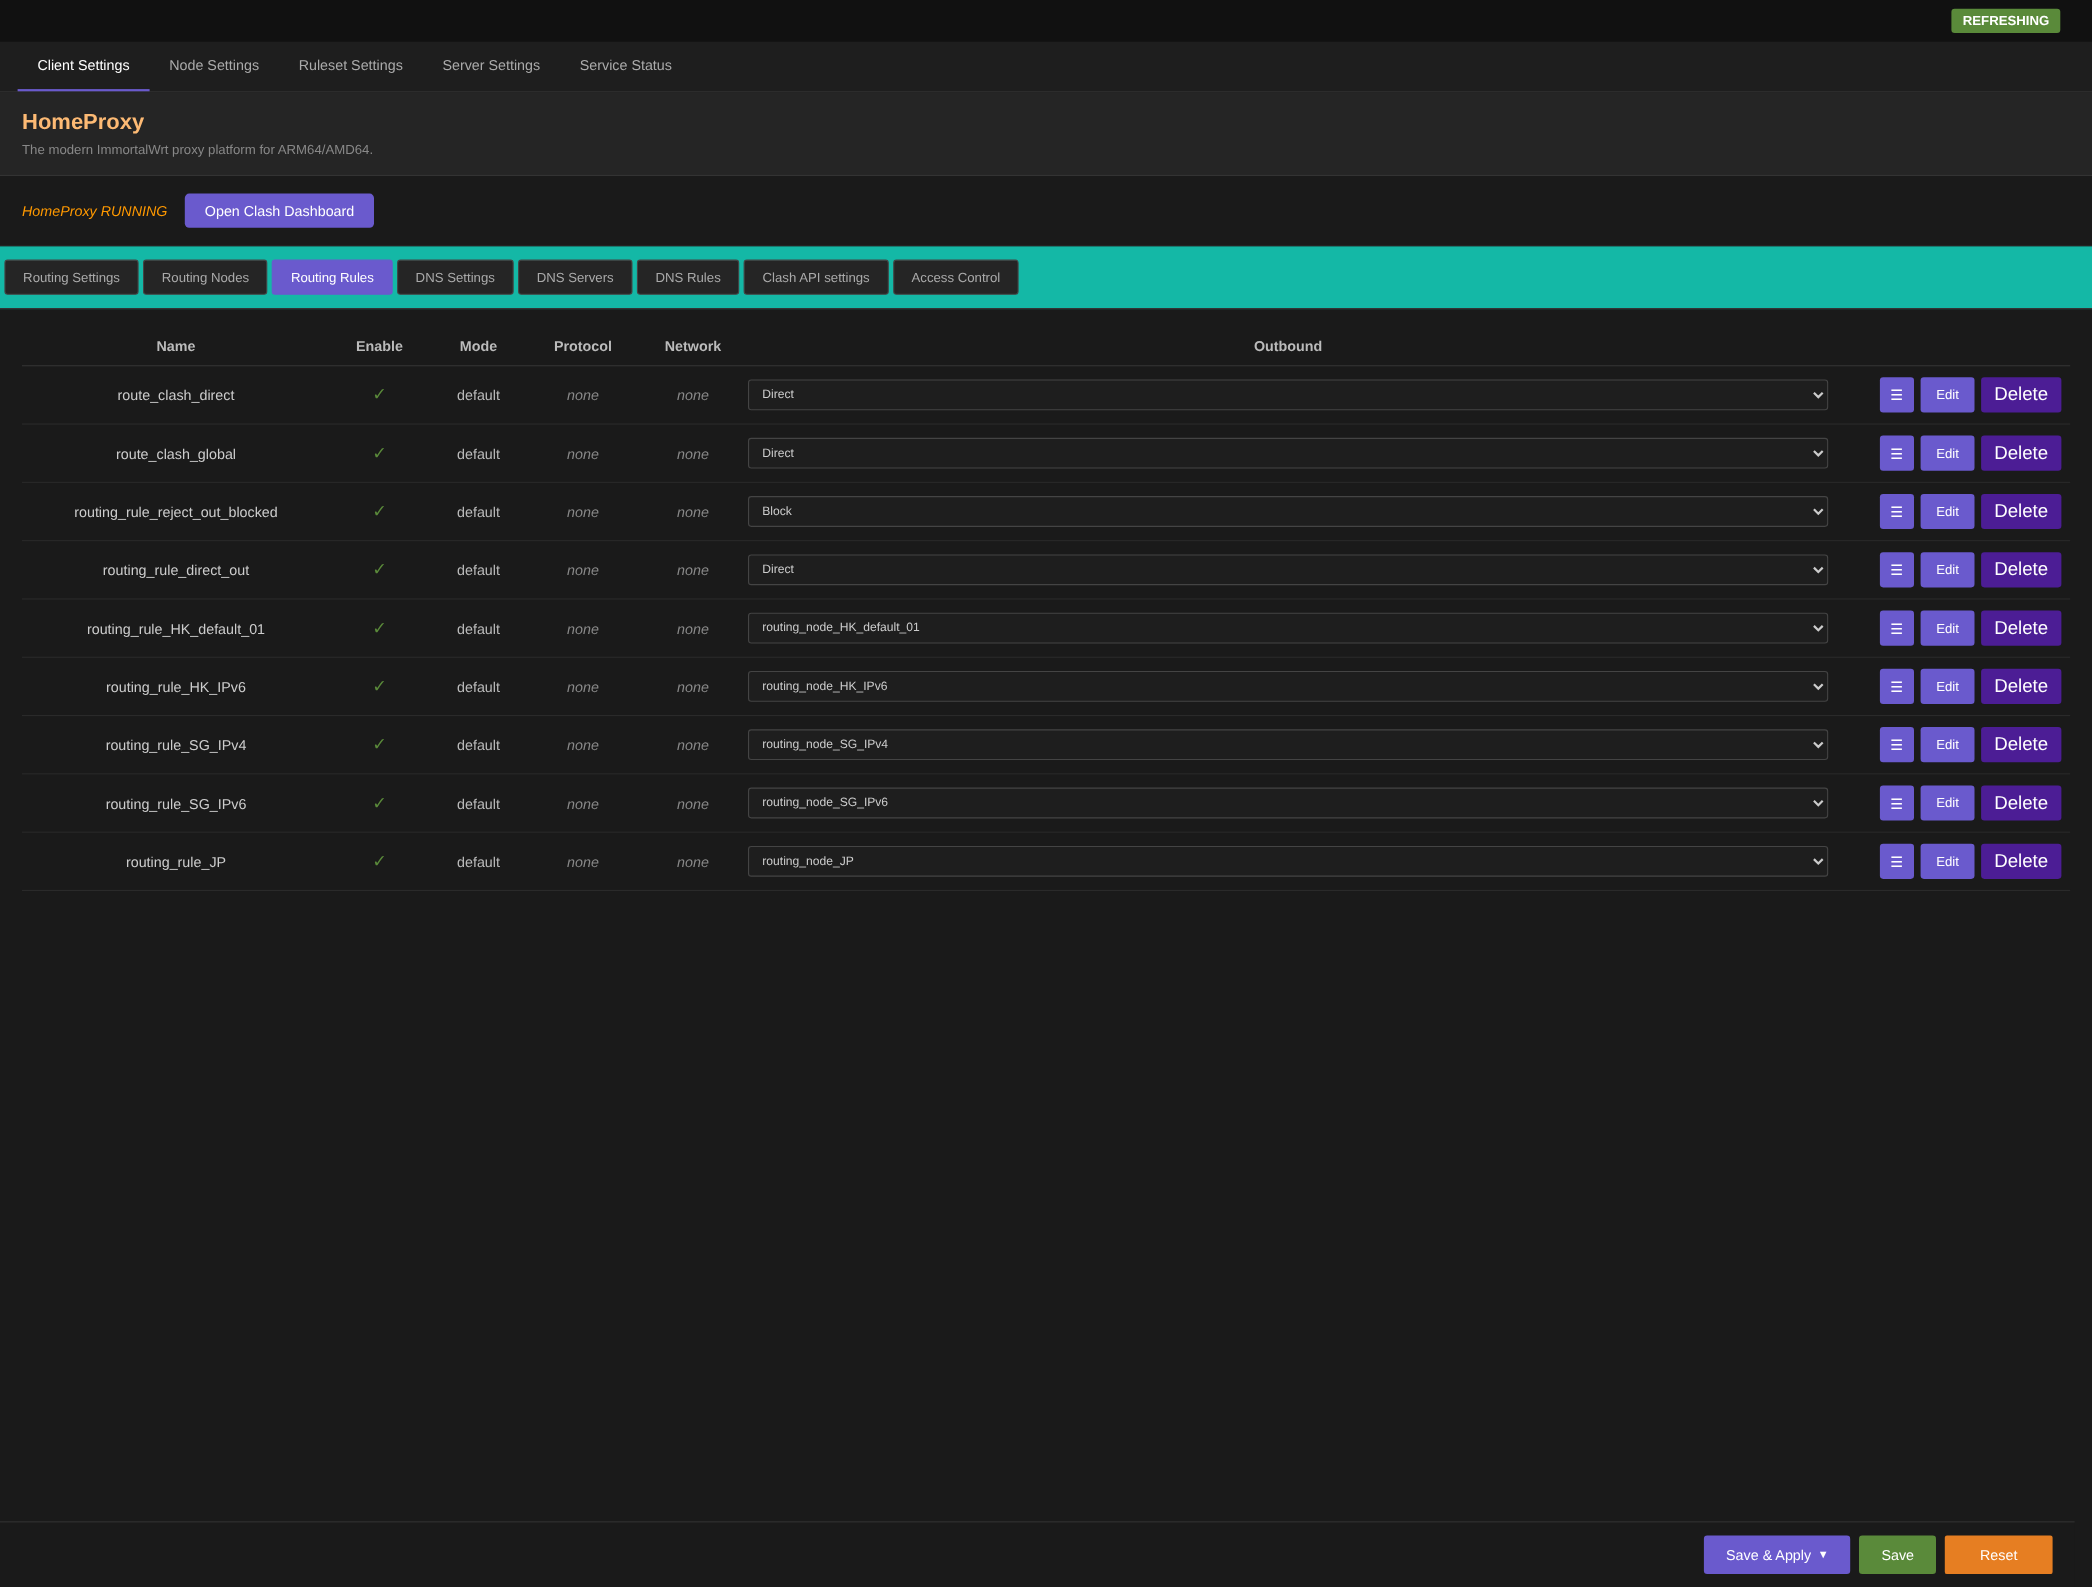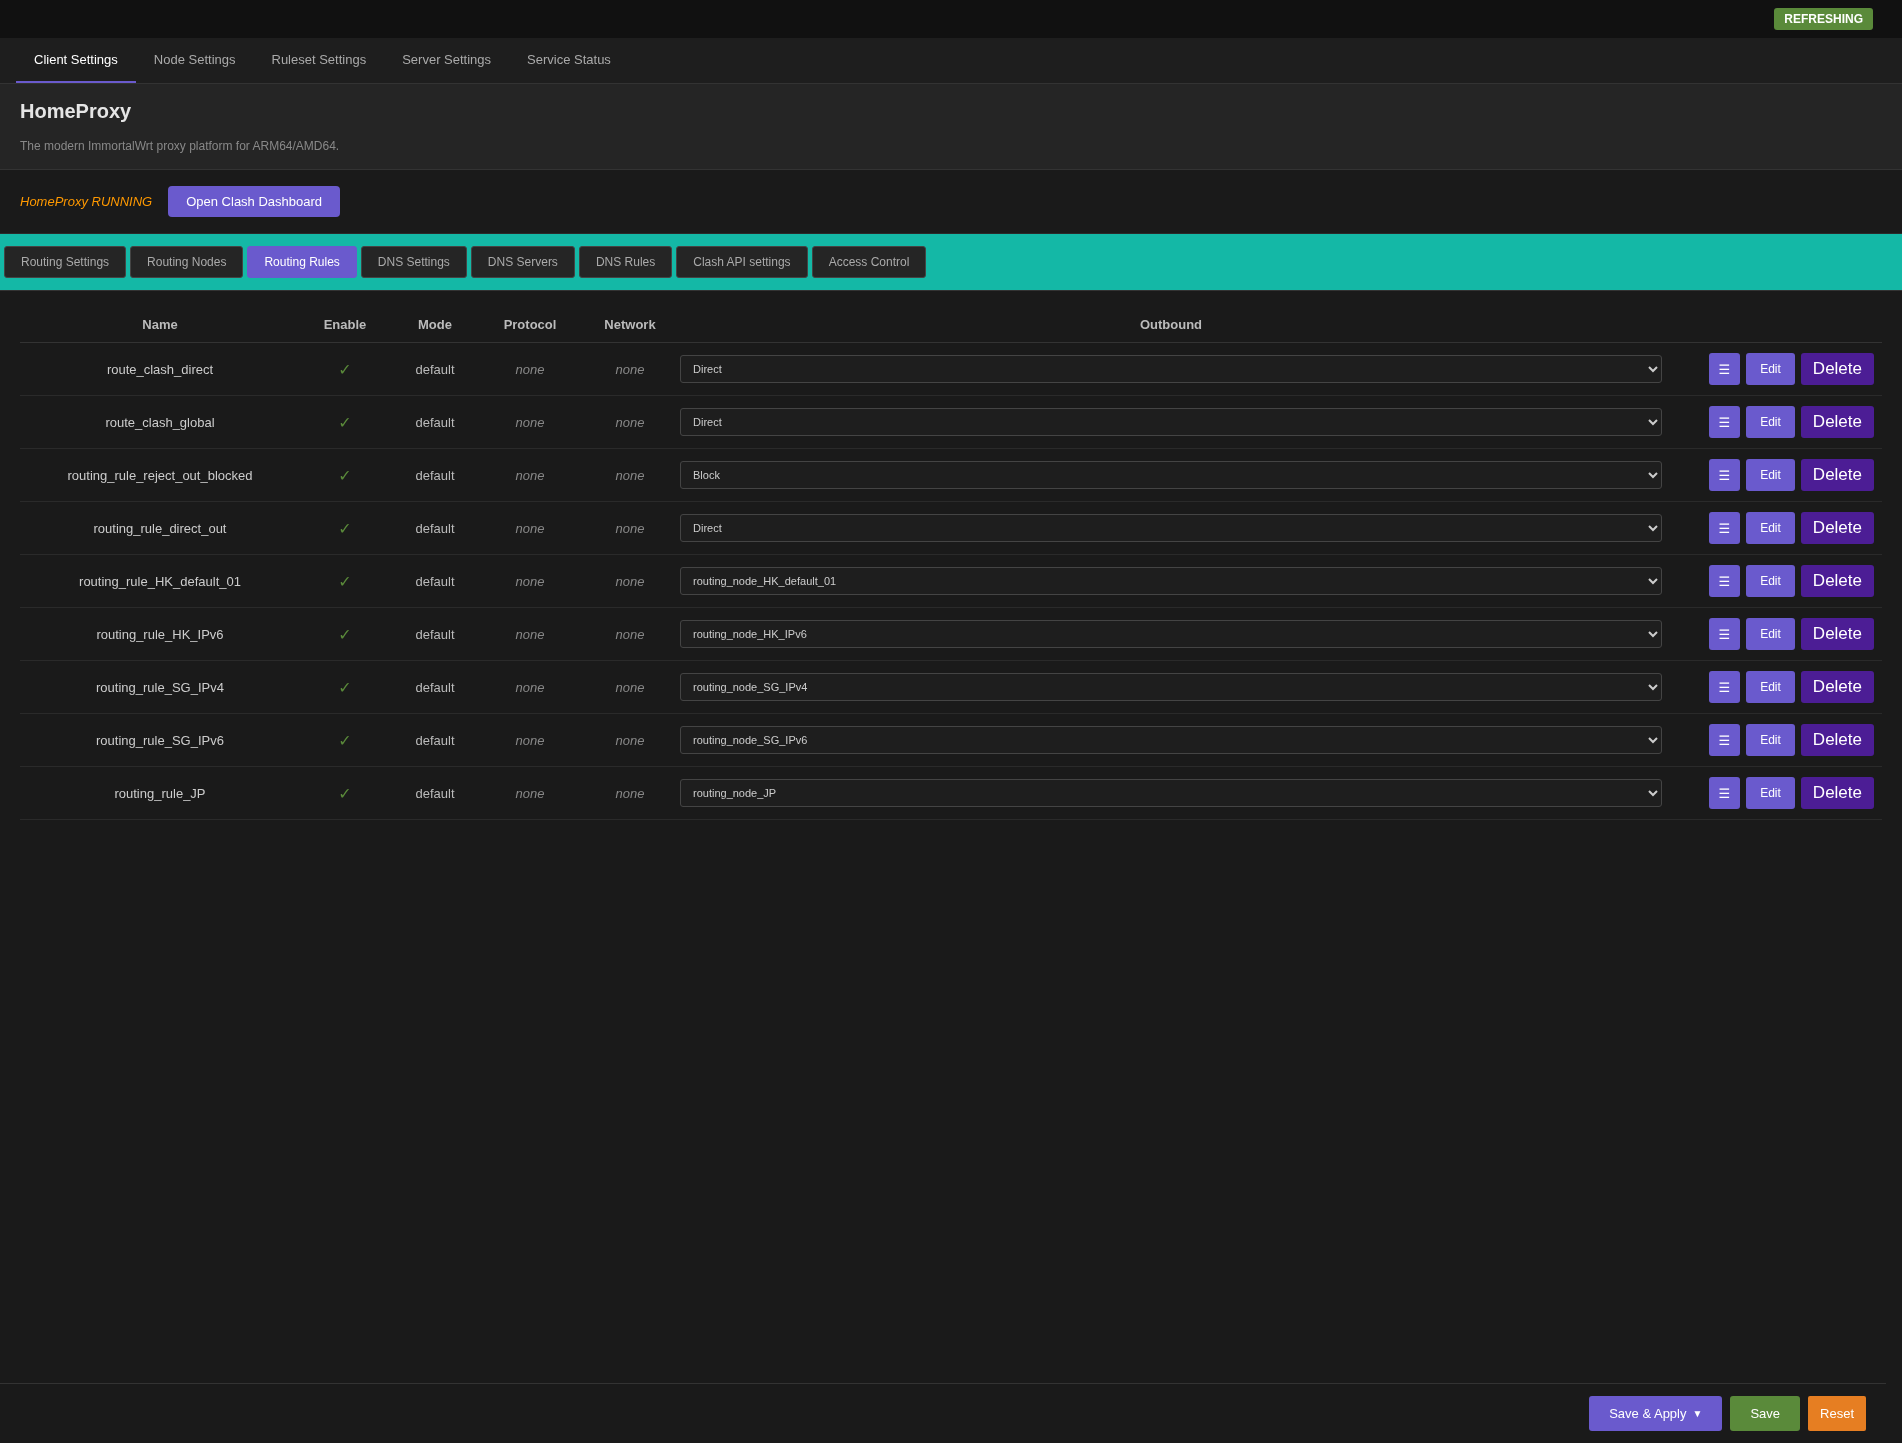--- a/index.html
+++ b/index.html
@@ -44,22 +44,22 @@
       border-bottom: 2px solid #6a5acd;
     }
     .page-header {
       background: #252525;
       padding: 16px 20px;
       border-bottom: 1px solid #333;
     }
     .page-title {
       font-size: 20px;
       font-weight: bold;
-      color: #e5e5e5;
-      margin-bottom: 16px;
+      color: #fdba74;
+      margin-bottom: 6px;
     }
     .page-subtitle {
       color: #888;
       font-size: 12px;
     }
     .status-section {
       padding: 16px 20px;
       display: flex;
       align-items: center;
       gap: 16px;
@@ -240,21 +240,21 @@
       border: none;
       padding: 10px 20px;
       border-radius: 3px;
       cursor: pointer;
       font-size: 13px;
     }
     .btn-reset {
       background: #e67e22;
       color: #fff;
       border: none;
-      padding: 10px 12px;
+      padding: 10px 32px;
       border-radius: 2px;
       cursor: pointer;
       font-size: 13px;
     }
     .dropdown-arrow {
       font-size: 10px;
     }
   </style>
 </head>
 <body>

